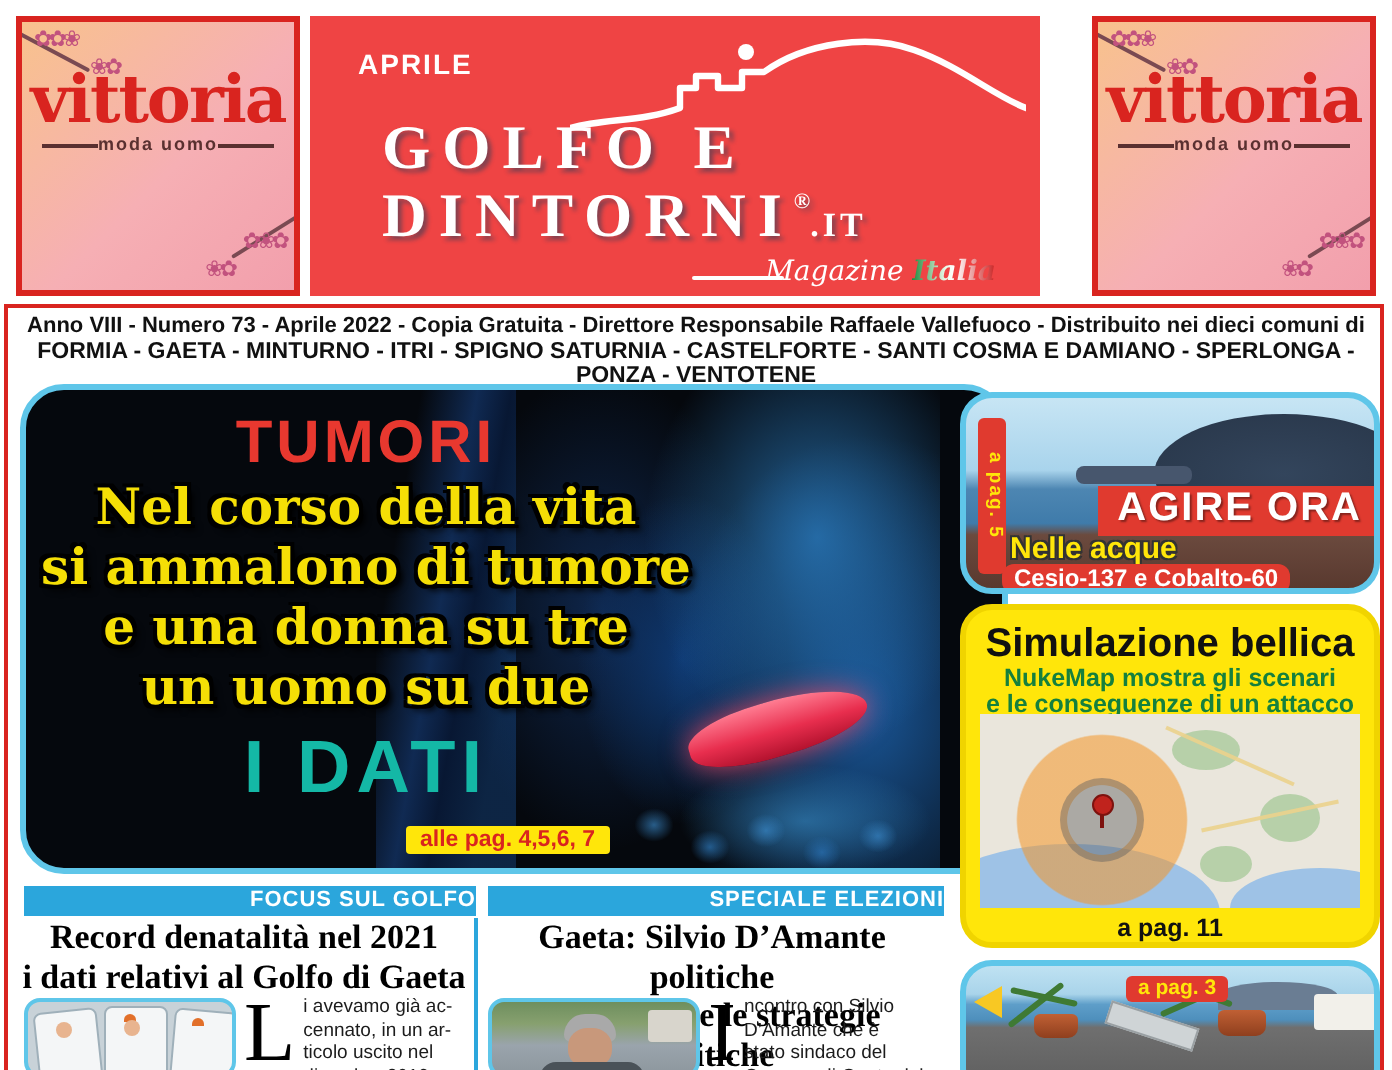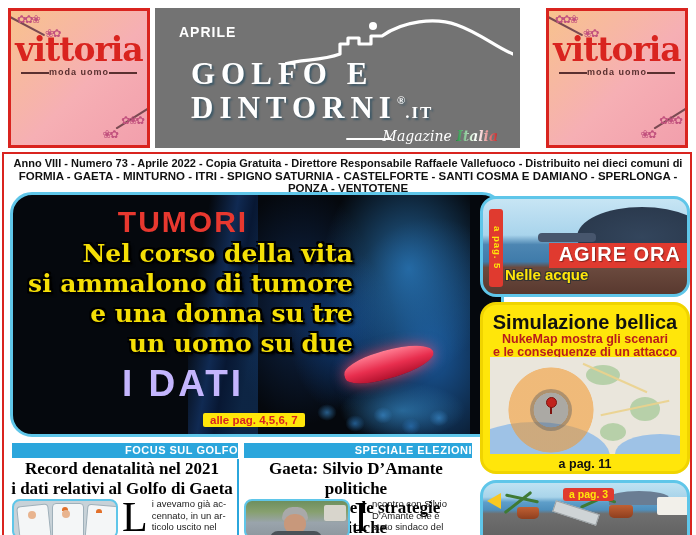--- a/index.html
+++ b/index.html
@@ -12,21 +12,21 @@
       background:linear-gradient(135deg,#F8C28D 0%,#F6AFB4 55%,#F29FAC 100%);overflow:hidden;}
   .ad-brand{width:100%;text-align:center;margin-top:24px;font-family:"DejaVu Serif",serif;
       font-weight:bold;font-size:33px;color:#D9241F;line-height:30px;letter-spacing:-1px;}
   .ad-tag{position:relative;text-align:center;font-size:9px;font-weight:bold;color:#5a3030;
       letter-spacing:1px;margin-top:2px;}
   .ad-dash{position:absolute;top:5px;width:28px;height:2px;background:#5a3030;}
   .blossom{position:absolute;color:#C2527E;font-size:11px;letter-spacing:-2px;}
   .branch{position:absolute;width:40px;height:2px;background:#7a4a52;border-radius:2px;}
 
   
-  #masthead{left:155px;top:8px;width:365px;height:140px;background:#737373;color:#fff;}
+  #masthead{left:155px;top:8px;width:365px;height:140px;background:#ef4444;color:#fff;}
   #month{left:24px;top:16px;font-size:14px;font-weight:bold;letter-spacing:1px;}
   .mast-title{font-family:"Liberation Serif",serif;font-weight:bold;letter-spacing:6px;
       font-size:31px;text-shadow:2px 2px 2px rgba(0,60,90,.45);white-space:nowrap;}
   #mast1{left:36px;top:48px;}
   #mast2{left:36px;top:82px;}
   .mast-small{font-size:17px;letter-spacing:2px;}
   .mast-reg{font-size:11px;vertical-align:14px;letter-spacing:0;}
   #mast-tag{right:22px;top:120px;font-family:"DejaVu Serif",serif;font-style:italic;
       font-size:14px;white-space:nowrap;}
   #mast-tag .it{background:linear-gradient(90deg,#1E8A3C 0%,#eafbe8 40%,#fff 50%,#f8dada 60%,#C82121 100%);
@@ -57,43 +57,43 @@
       box-shadow:0 0 14px rgba(255,70,100,.8);}
   #intestines{left:300px;top:190px;width:140px;height:55px;opacity:.8;background:
       radial-gradient(14px 12px at 10% 50%,rgba(60,140,205,.8),transparent 70%),
       radial-gradient(14px 12px at 30% 70%,rgba(50,130,200,.8),transparent 70%),
       radial-gradient(14px 12px at 50% 55%,rgba(60,140,205,.8),transparent 70%),
       radial-gradient(14px 12px at 70% 75%,rgba(45,120,190,.8),transparent 70%),
       radial-gradient(14px 12px at 90% 60%,rgba(60,140,205,.8),transparent 70%);}
   #hero-text{left:0;top:10px;width:340px;text-align:center;}
   #hero-kicker{font-size:30px;font-weight:bold;color:#E8382F;letter-spacing:2px;}
   .hero-line{font-family:"DejaVu Serif",serif;font-weight:bold;font-size:25px;line-height:30px;
-      color:#F5DF06;text-shadow:-2px -2px 0 #000,2px -2px 0 #000,-2px 2px 0 #000,2px 2px 0 #000,3px 3px 3px #000;text-align:right;}
-  #hero-sub{font-size:37px;font-weight:bold;color:#c4b5fd;letter-spacing:3px;margin-top:4px;text-align:center;}
+      color:#F5DF06;text-shadow:-2px -2px 0 #000,2px -2px 0 #000,-2px 2px 0 #000,2px 2px 0 #000,3px 3px 3px #000;}
+  #hero-sub{font-size:37px;font-weight:bold;color:#14b8a6;letter-spacing:3px;margin-top:4px;text-align:center;}
   #hero-badge{left:190px;top:218px;background:#FFE60A;color:#D9241F;font-size:11.5px;font-weight:bold;
       padding:1px 7px;border-radius:2px;}
 
   
   .rbox{left:480px;width:210px;border:3px solid #5FC6E9;border-radius:16px;box-sizing:border-box;overflow:hidden;}
   #agire{top:196px;height:101px;background:linear-gradient(180deg,#C7E5F4 0%,#A9D4EC 38%,#4D86B2 48%,#3F7BAA 66%,#6B4A3E 72%,#59392f 100%);}
   #agire-hill{right:-20px;top:8px;width:130px;height:60px;border-radius:50%;
       background:radial-gradient(closest-side,#33455c,#2b3a4e);}
   #agire-island{left:55px;top:34px;width:58px;height:9px;border-radius:4px;background:#47566d;}
   #agire-strip{left:6px;top:10px;width:14px;height:78px;background:#E03A2F;border-radius:3px;
       color:#FFE60A;font-size:9.5px;font-weight:bold;writing-mode:vertical-rl;text-align:center;letter-spacing:1px;}
   #agire-head{right:0;top:44px;background:#E03A2F;color:#fff;font-weight:bold;font-size:20px;
       padding:0 6px 2px 10px;letter-spacing:1px;text-shadow:1px 1px 1px rgba(0,0,0,.4);}
   #agire-sub1{left:22px;top:67px;color:#FFE60A;font-weight:bold;font-size:15px;
       text-shadow:-1px -1px 0 #333,1px -1px 0 #333,-1px 1px 0 #333,1px 1px 0 #333;}
   #agire-sub2{left:18px;top:83px;background:#E03A2F;color:#fff;font-weight:bold;font-size:12px;
       padding:0 6px 1px 6px;border-radius:6px;}
 
   #simu{top:302px;height:172px;background:#FFE60A;border-color:#f0d400;}
   #simu-title{left:0;top:6px;width:100%;text-align:center;font-size:20px;font-weight:bold;color:#111;}
-  .simu-sub{left:0;width:100%;text-align:center;font-size:12.5px;font-weight:bold;color:#b91c1c;line-height:14px;}
+  .simu-sub{left:0;width:100%;text-align:center;font-size:12.5px;font-weight:bold;color:#15803d;line-height:14px;}
   #simu-map{left:7px;top:52px;width:190px;height:97px;background:#EAE6DC;overflow:hidden;}
   .map-green{position:absolute;background:#AACB9C;border-radius:50%;opacity:.8;}
   #map-sea1{left:-30px;bottom:-38px;width:150px;height:70px;background:#9EC2E6;border-radius:50%;}
   #map-sea2{right:-25px;bottom:-20px;width:90px;height:40px;background:#9EC2E6;border-radius:50%;}
   #map-blast-outer{left:18px;top:10px;width:86px;height:86px;border-radius:50%;
       background:radial-gradient(closest-side,rgba(120,115,105,.0) 40%,rgba(244,150,40,.55) 41%,rgba(244,150,40,.55) 98%,transparent 100%);}
   #map-blast-inner{left:40px;top:32px;width:42px;height:42px;border-radius:50%;background:rgba(95,95,95,.45);}
   #map-pin-head{left:56px;top:40px;width:9px;height:9px;border-radius:50%;background:#C0231D;border:1px solid #7d120e;}
   #map-pin-stem{left:60px;top:49px;width:2px;height:8px;background:#7d120e;}
   .map-road{position:absolute;height:2px;background:rgba(235,210,140,.9);}
@@ -206,20 +206,21 @@
     </div>
     <div class="abs" id="hero-badge">alle pag. 4,5,6, 7</div>
   </div>
 
   <div class="abs rbox" id="agire">
     <div class="abs" id="agire-hill"></div>
     <div class="abs" id="agire-island"></div>
     <div class="abs" id="agire-strip">a pag. 5</div>
     <div class="abs" id="agire-head">AGIRE ORA</div>
     <div class="abs" id="agire-sub1">Nelle acque</div>
+    <div class="abs" id="agire-sub2">Cesio-137 e Cobalto-60</div>
   </div>
 
   <div class="abs rbox" id="simu">
     <div class="abs" id="simu-title">Simulazione bellica</div>
     <div class="abs simu-sub" style="top:27px;">NukeMap mostra gli scenari</div>
     <div class="abs simu-sub" style="top:40px;">e le conseguenze di un attacco</div>
     <div class="abs" id="simu-map">
       <div class="map-green" style="left:96px;top:8px;width:34px;height:20px;"></div>
       <div class="map-green" style="left:140px;top:40px;width:30px;height:24px;"></div>
       <div class="map-green" style="left:110px;top:66px;width:26px;height:18px;"></div>

